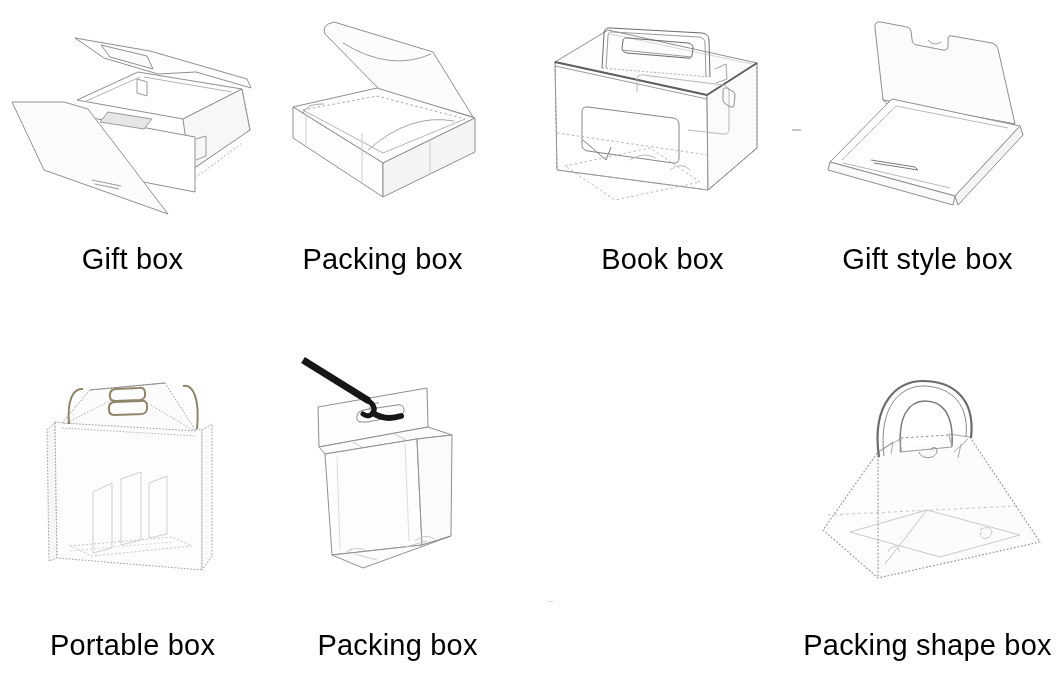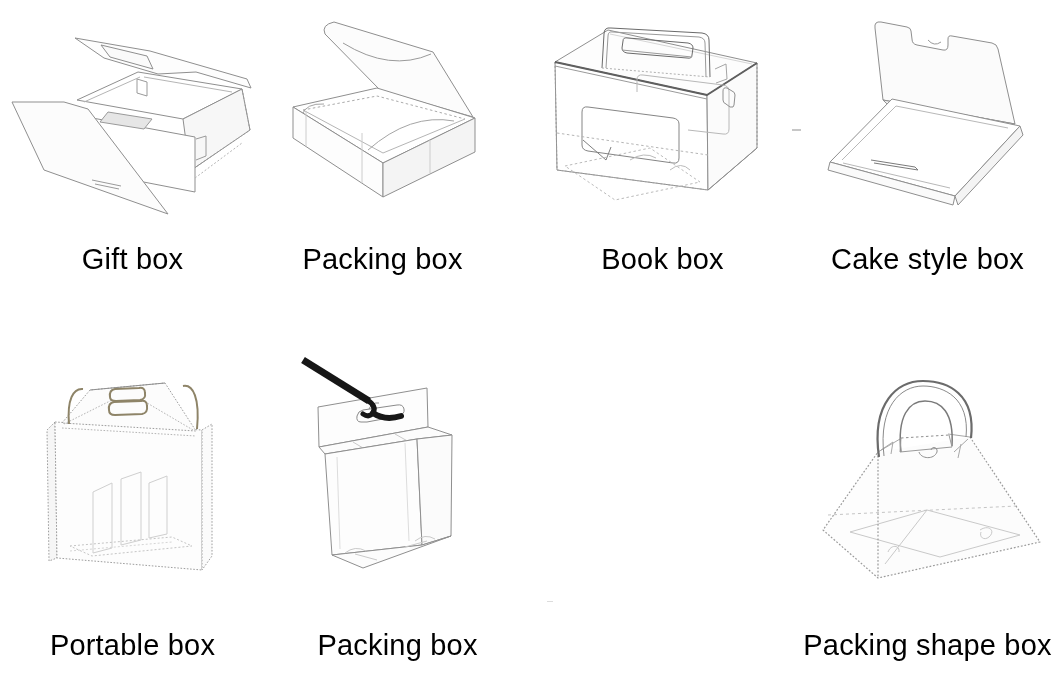--- a/index.html
+++ b/index.html
@@ -102,21 +102,21 @@
         <path d="M88,100 L80,28 Q79,21 86,22 L112,27 Q116,28 116,31 L117,39 Q117,44 122,45 L148,50 Q153,51 153,45 L153,39 Q153,35 157,36 L197,43 Q202,44 203,49 L220,124 Z" fill="#fbfbfb"></path>
         <path d="M133,40 Q139,47 146,42" stroke="#9a9a9a"></path>
         <path d="M88,100 L220,124 L141,144 Q130,146 127,138 Z" fill="#f2f2f2"></path>
         <path d="M35,162 L97,99 L225,126 L160,196 Z" fill="#ffffff"></path>
         <path d="M47,160 L101,106 M48,163 L155,188 M101,106 L213,128" stroke="#b8b8b8"></path>
         <path d="M35,162 L33,170 L158,205 L160,196 Z" fill="#fafafa"></path>
         <path d="M160,196 L225,126 L228,135 L163,205 Z" fill="#f4f4f4"></path>
         <path d="M76,160 L120,167 M79,163 L123,170 M120,167 L123,170" stroke="#7a7a7a"></path>
       </g>
     </svg>
-    <div class="caption">Cake style box</div>
+    <div class="caption">Gift style box</div>
   </div>
 
   <div class="cell row2" style="left:0">
     <svg width="265" height="280" viewBox="0 0 265 280">
       <g fill="none" stroke="#9e9e9e" stroke-width="1" stroke-linejoin="round">
         <path d="M55,82 L47,90 L49,221 L57,218 Z" fill="#f6f6f6" stroke-dasharray="1.6,1.6"></path>
         <path d="M55,82 L202,90 L202,230 L57,218 Z" fill="#fdfdfd" stroke-dasharray="1.6,1.6"></path>
         <path d="M202,90 L212,84 L212,216 L202,230 Z" fill="#fbfbfb" stroke-dasharray="1.6,1.6"></path>
         <path d="M62,83 L90,50 L165,43 L196,91 Z" fill="#fcfcfc" stroke-dasharray="1.6,1.6"></path>
         <path d="M90,50 L165,43" stroke="#8f8f8f"></path>

